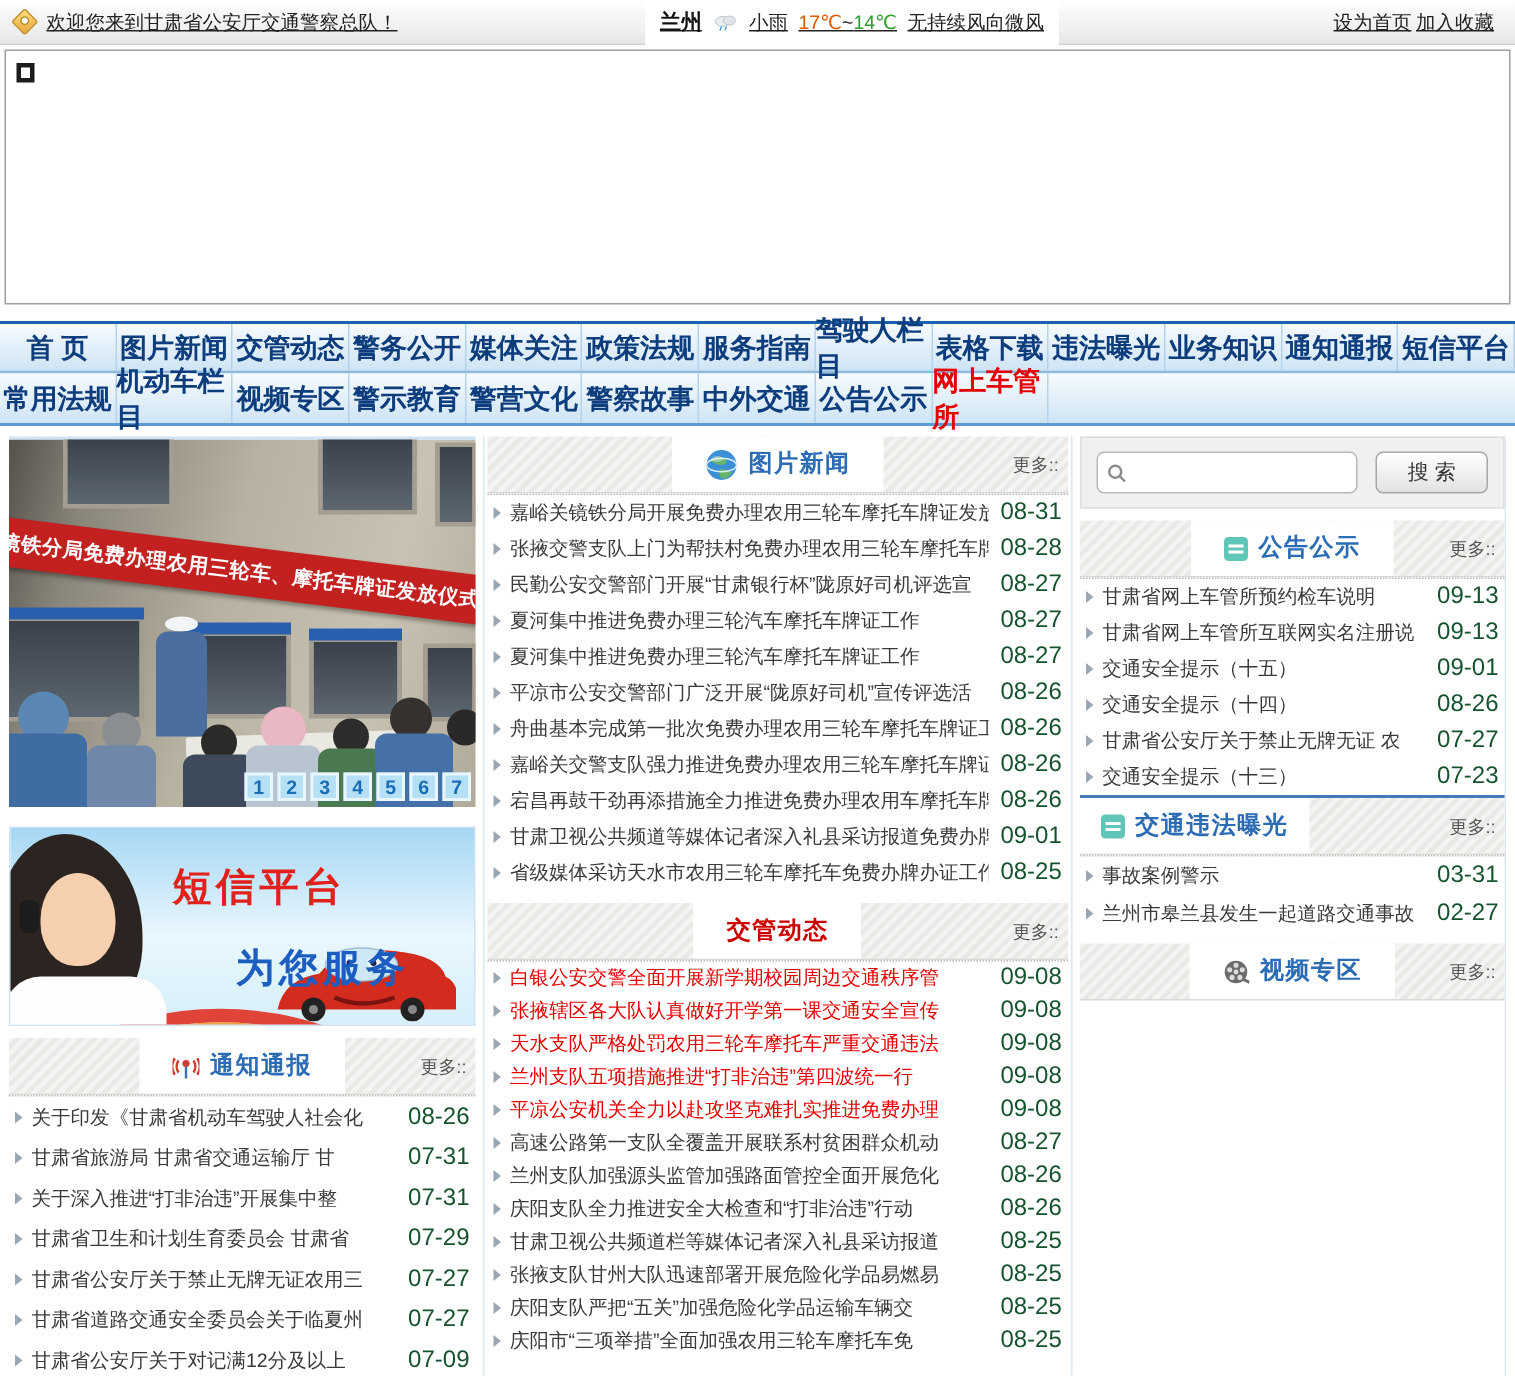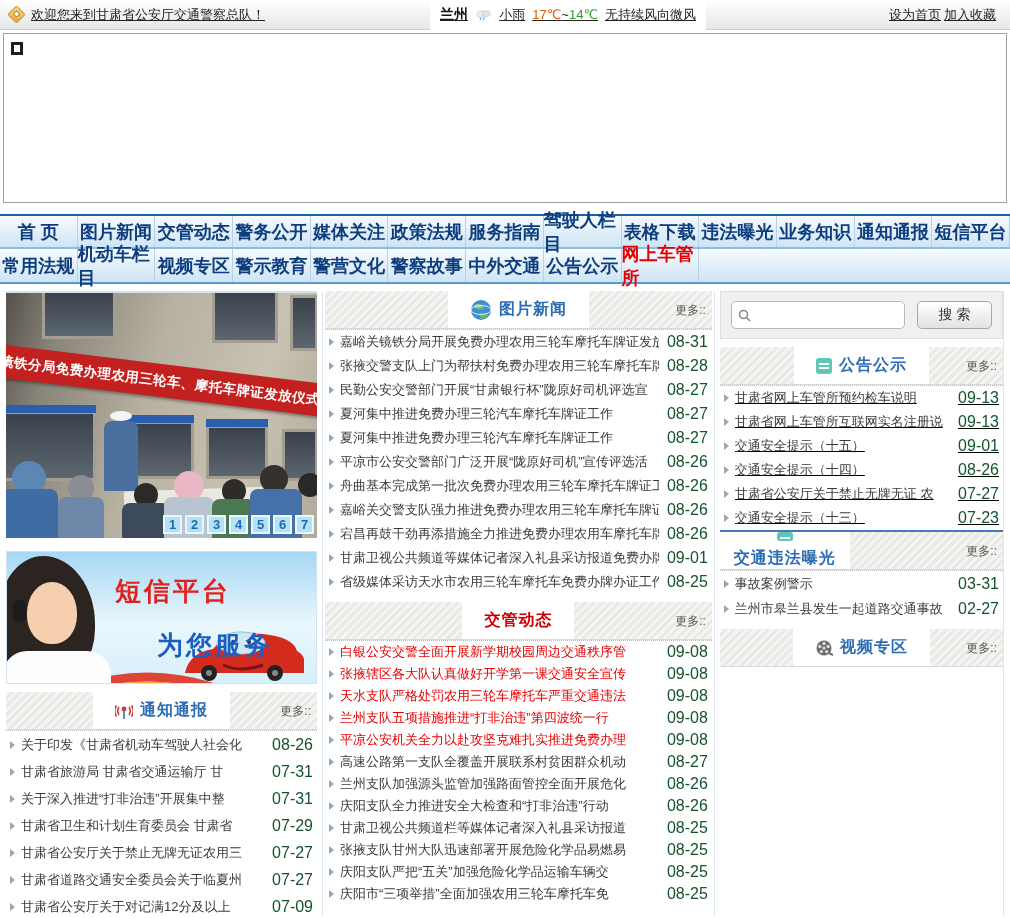--- a/index.html
+++ b/index.html
@@ -42,21 +42,21 @@
   .col-left  { width:311px; }
   .col-mid   { width:394px; border-left:1px solid #dde7f0; border-right:1px solid #dde7f0; padding:0 2px; }
   .col-right { width:285px; border-right:1px solid #dde7f0; }
 
   
   .sec-hdr { height:38px; position:relative; display:flex; align-items:stretch;
     background:repeating-linear-gradient(135deg,#f4f4f2 0 3px,#e9e9e5 3px 6px);
     border-bottom:1px solid #d9d9d9; }
   .sec-tab { background:#fff; display:flex; align-items:center; justify-content:center;
     gap:7px; padding:0 22px; margin:0 auto; }
-  .sec-tab.left { margin:0; padding:0 14px;flex-direction:column; }
+  .sec-tab.left { margin:0; padding:0 14px; }
   .sec-title { font-size:16px; font-weight:bold; color:#2b6cb5; letter-spacing:1px; }
   .sec-title.red { color:#cc0000; }
   .sec-more { position:absolute; right:6px; top:11px; font-size:12px; color:#555; cursor:pointer; }
 
   
   .list { border-top:1px dotted #b9b9b9; }
   .row { display:flex; align-items:center; overflow:hidden; cursor:pointer; }
   .row .blt { width:0; height:0; border-left:5px solid #9aa6b2; border-top:4px solid transparent;
     border-bottom:4px solid transparent; margin:0 6px 0 4px; flex:none; }
   .row .txt { font-size:13px; color:#3a3a3a; white-space:nowrap; overflow:hidden; flex:1; }
@@ -454,21 +454,21 @@
     </div>
 
     <div class="sp8"></div>
     <div class="sec-hdr">
       <div class="sec-tab">
         <span class="icon-pad"></span>
         <span class="sec-title">公告公示</span>
       </div>
       <span class="sec-more">更多::</span>
     </div>
-    <div class="list right-ann" style="border-bottom:2px solid #4579b9;text-decoration:underline;">
+    <div class="list right-ann" style="border-bottom:2px solid #4579b9;">
       <div class="row">
           <span class="blt"></span>
           <span class="txt">甘肃省网上车管所预约检车说明</span>
           <span class="dt">09-13</span>
         </div>
       <div class="row">
           <span class="blt"></span>
           <span class="txt">甘肃省网上车管所互联网实名注册说</span>
           <span class="dt">09-13</span>
         </div>

